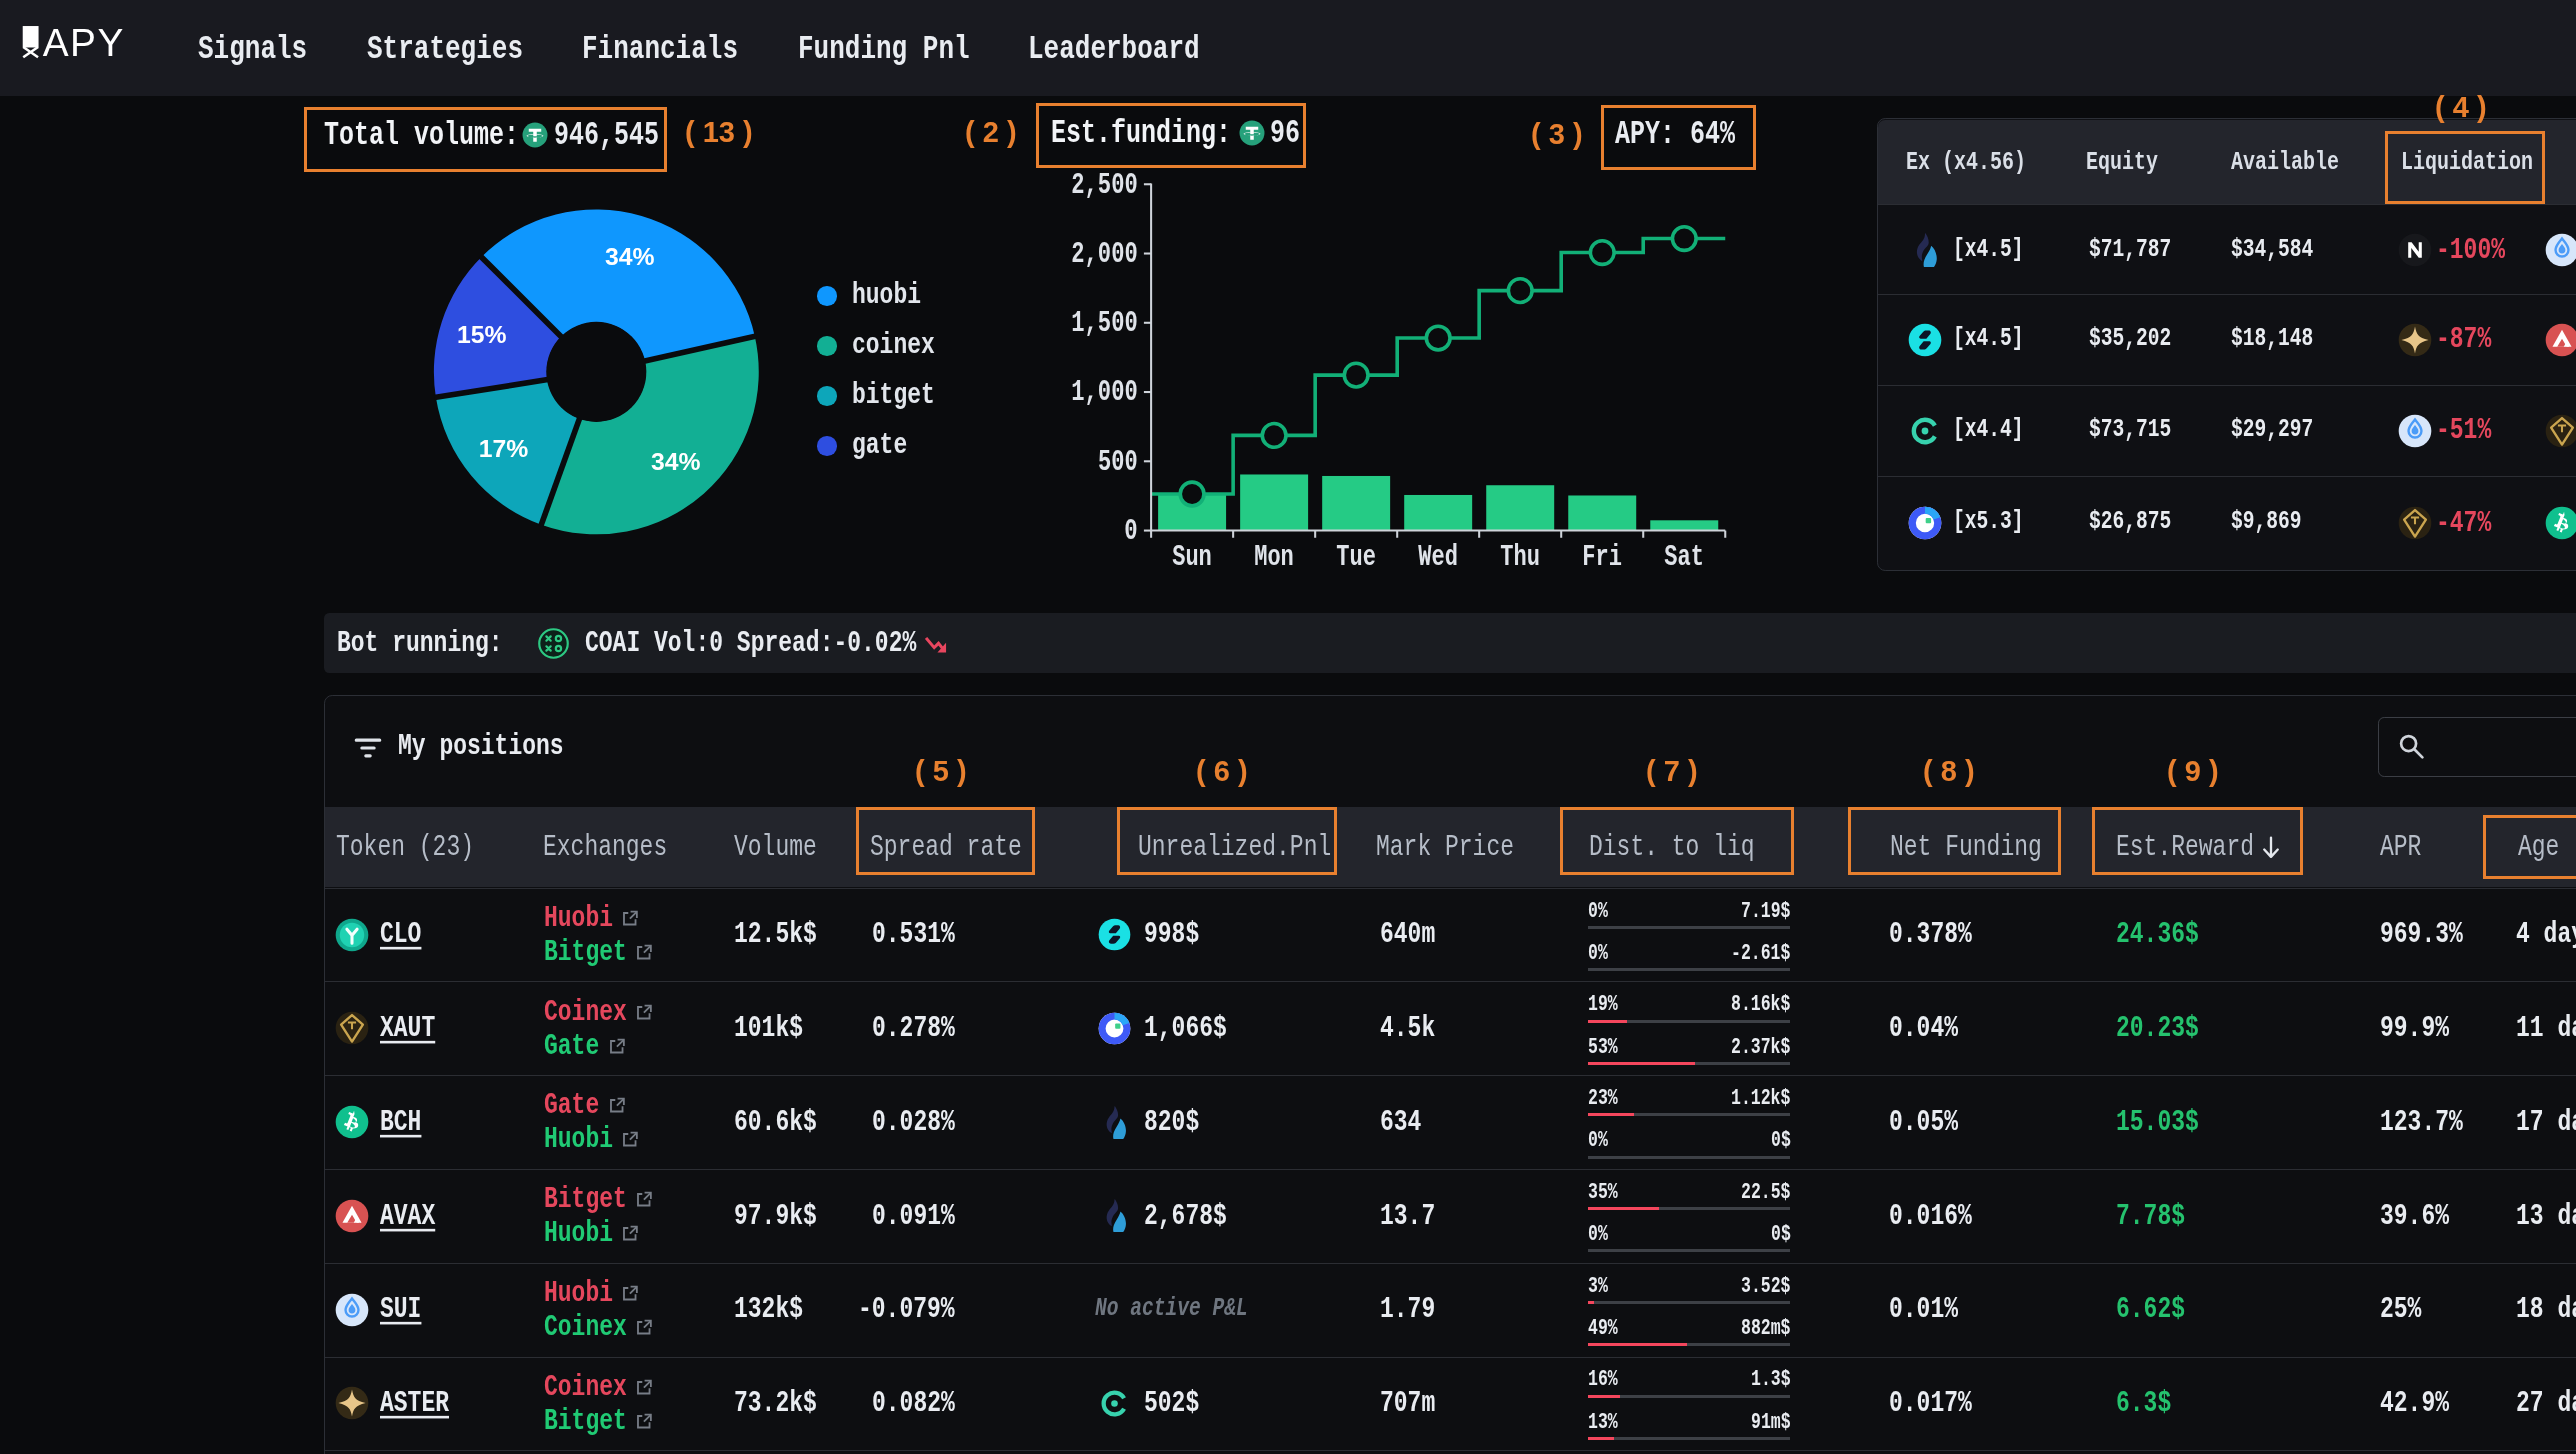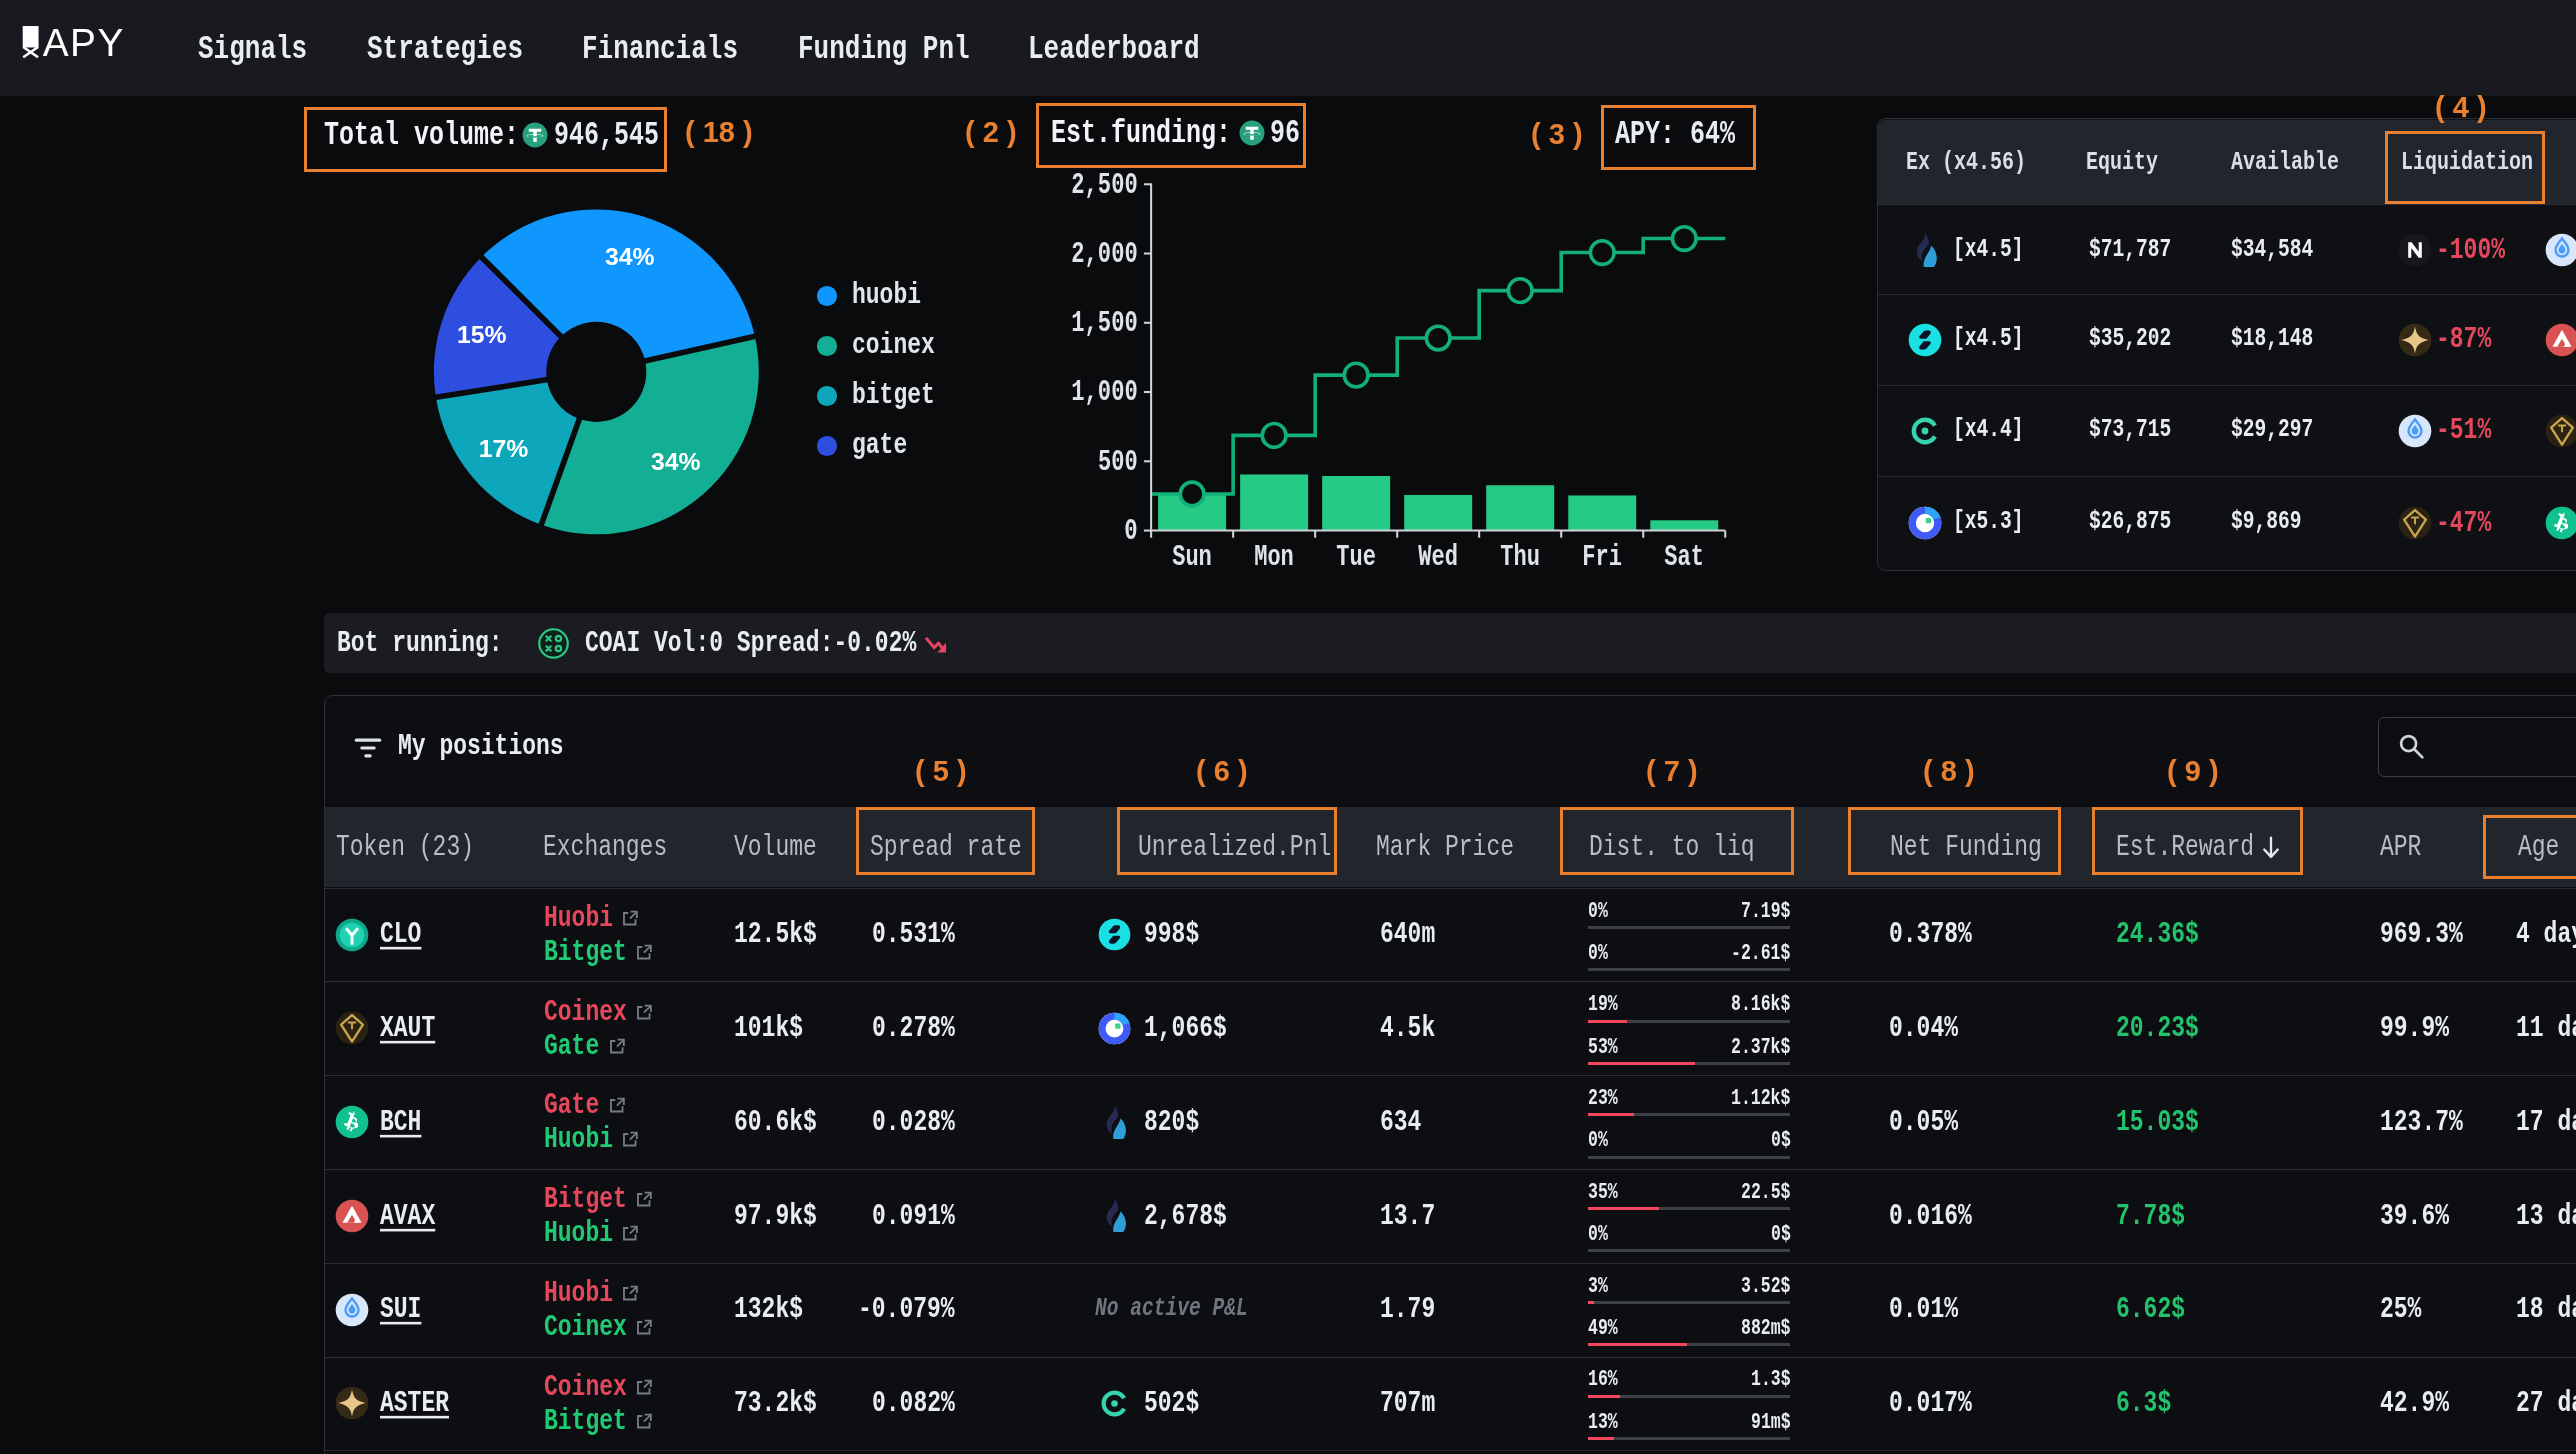--- a/index.html
+++ b/index.html
@@ -466,21 +466,21 @@
 <div class="abs" style="left:1588px;top:1437px;width:202px;height:2.6px;background:#3d4046"></div>
 <div class="abs" style="left:1588px;top:1437px;width:26px;height:2.6px;background:#f4465d"></div>
 <div class="t" style="left:1889px;top:1392px;font-size:23px;">0.017%</div>
 <div class="t" style="left:2116px;top:1392px;font-size:23px;color:#25c26e;">6.3$</div>
 <div class="t" style="left:2380px;top:1392px;font-size:23px;">42.9%</div>
 <div class="t" style="left:2516px;top:1392px;font-size:23px;">27 days</div>
 
 <div class="abs" style="left:325px;top:1450px;width:2432px;height:1px;background:#2b2d33"></div>
 
 <div class="box" style="left:304px;top:107px;width:357px;height:59px"></div>
-<div class="alab" style="left:685px;top:118px">( 18 )</div>
+<div class="alab" style="left:685px;top:118px">( 13 )</div>
 <div class="box" style="left:1036px;top:103px;width:264px;height:59px"></div>
 <div class="alab" style="left:965px;top:118px">( 2 )</div>
 <div class="box" style="left:1601px;top:105px;width:149px;height:59px"></div>
 <div class="alab" style="left:1531px;top:120px">( 3 )</div>
 <div class="box" style="left:2385px;top:131px;width:154px;height:67px"></div>
 <div class="alab" style="left:2435px;top:93px">( 4 )</div>
 <div class="box" style="left:856px;top:807px;width:173px;height:62px"></div>
 <div class="alab" style="left:915px;top:757px">( 5 )</div>
 <div class="box" style="left:1117px;top:807px;width:214px;height:62px"></div>
 <div class="alab" style="left:1196px;top:757px">( 6 )</div>

